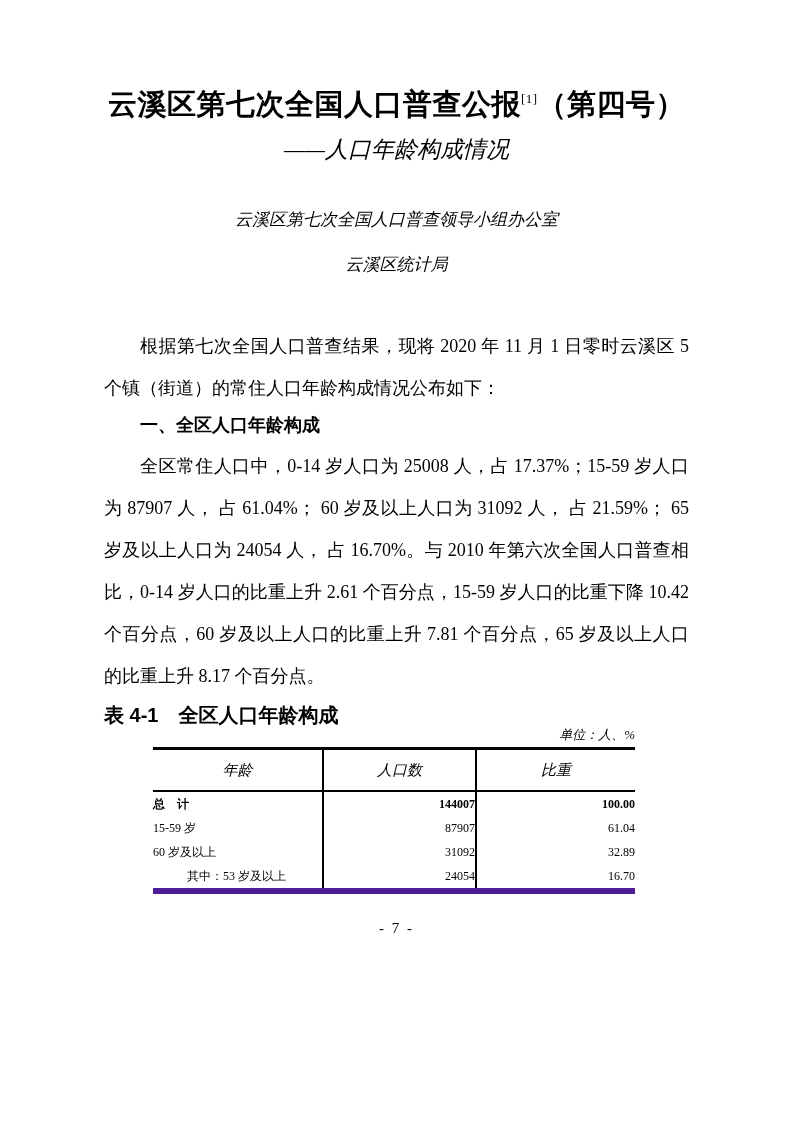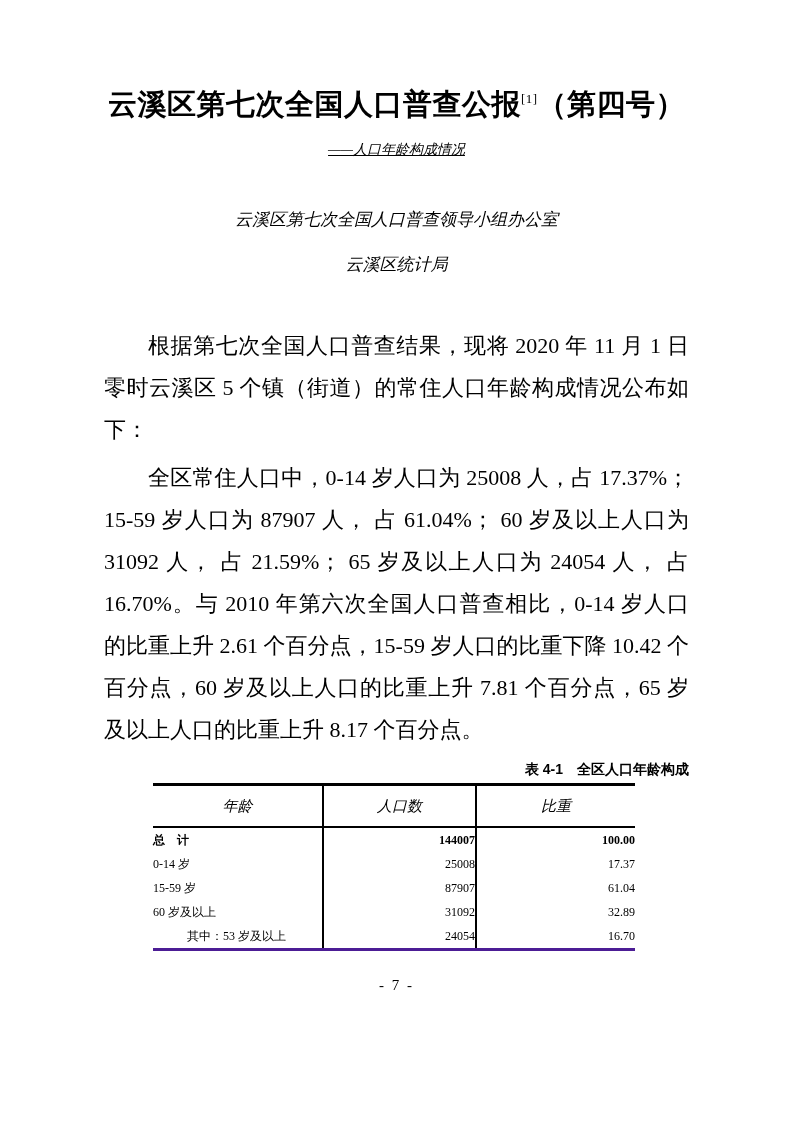--- a/index.html
+++ b/index.html
@@ -29,66 +29,65 @@
     font-size: 13px;
     vertical-align: super;
     line-height: 0;
     font-family: "Liberation Serif", serif;
     font-weight: 400;
   }
   .doc-subtitle {
     margin-top: 14px;
     text-align: center;
     font-style: italic;
-    font-size: 14px;
+    font-size: 23px;
     line-height: 24px;
-    text-decoration: underline;
   }
   .byline { margin-top: 46px; text-align: center; font-style: italic; }
   .byline-line { font-size: 17px; line-height: 24px; margin-bottom: 21px; }
   .byline-line:last-child { margin-bottom: 0; }
   .body-para {
     margin: 0;
-    font-size: 22px;
+    font-size: 18px;
     line-height: 42px;
     text-align: justify;
     text-indent: 2em;
   }
   .para-intro { margin-top: 48px; }
   .section-heading {
     margin: 2px 0 0 0;
     font-family: "Liberation Sans", "DejaVu Sans", sans-serif;
     font-weight: 700;
     font-size: 18px;
     line-height: 28px;
     text-indent: 2em;
   }
   .para-detail { margin-top: 6px; }
   .table-caption {
     margin-top: 8px;
-    text-align: right;
+    text-align: left;
     font-family: "Liberation Sans", "DejaVu Sans", sans-serif;
     font-weight: 700;
-    font-size: 14px;
+    font-size: 20px;
     line-height: 20px;
   }
   .unit-note {
     margin-top: 2px;
     text-align: right;
     padding-right: 54px;
     font-style: italic;
     font-size: 13px;
     line-height: 16px;
   }
   table.data-table {
     margin: 4px 0 0 49px;
     width: 482px;
     border-collapse: collapse;
     border-top: 3px solid #000;
-    border-bottom: 3px solid #4c1d95;
+    border-bottom: 6px solid #4c1d95;
     table-layout: fixed;
     font-family: Liberation Serif, serif;
   }
   .data-table col.c1 { width: 35.3%; }
   .data-table col.c2 { width: 31.7%; }
   .data-table col.c3 { width: 33.0%; }
   .data-table th {
     font-weight: 400;
     font-style: italic;
     font-size: 15px;
@@ -130,48 +129,45 @@
 
   <div class="doc-subtitle">——人口年龄构成情况</div>
 
   <div class="byline">
     <div class="byline-line">云溪区第七次全国人口普查领导小组办公室</div>
     <div class="byline-line">云溪区统计局</div>
   </div>
 
   <p class="body-para para-intro">根据第七次全国人口普查结果，现将 2020 年 11 月 1 日零时云溪区 5 个镇（街道）的常住人口年龄构成情况公布如下：</p>
 
+  <h2 class="section-heading">一、全区人口年龄构成</h2>
 
   <p class="body-para para-detail">全区常住人口中，0-14 岁人口为 25008 人，占 17.37%；15-59 岁人口为 87907 人， 占 61.04%； 60 岁及以上人口为 31092 人， 占 21.59%； 65 岁及以上人口为 24054 人， 占 16.70%。与 2010 年第六次全国人口普查相比，0-14 岁人口的比重上升 2.61 个百分点，15-59 岁人口的比重下降 10.42 个百分点，60 岁及以上人口的比重上升 7.81 个百分点，65 岁及以上人口的比重上升 8.17 个百分点。</p>
 
   <div class="table-caption">表 4-1　全区人口年龄构成</div>
+  <div class="unit-note">单位：人、%</div>
 
   <table class="data-table">
     <colgroup>
         <col class="c1">
         <col class="c2">
         <col class="c3">
       </colgroup>
     <thead>
       <tr>
         <th>年龄</th>
         <th>人口数</th>
         <th>比重</th>
       </tr>
     </thead>
     <tbody>
       <tr class="total-row">
         <td class="label">总　计</td>
         <td class="num">144007</td>
         <td class="num">100.00</td>
-      </tr>
-      <tr>
-        <td class="label">0-14 岁</td>
-        <td class="num">25008</td>
-        <td class="num">17.37</td>
       </tr>
       <tr>
         <td class="label">15-59 岁</td>
         <td class="num">87907</td>
         <td class="num">61.04</td>
       </tr>
       <tr>
         <td class="label">60 岁及以上</td>
         <td class="num">31092</td>
         <td class="num">32.89</td>

